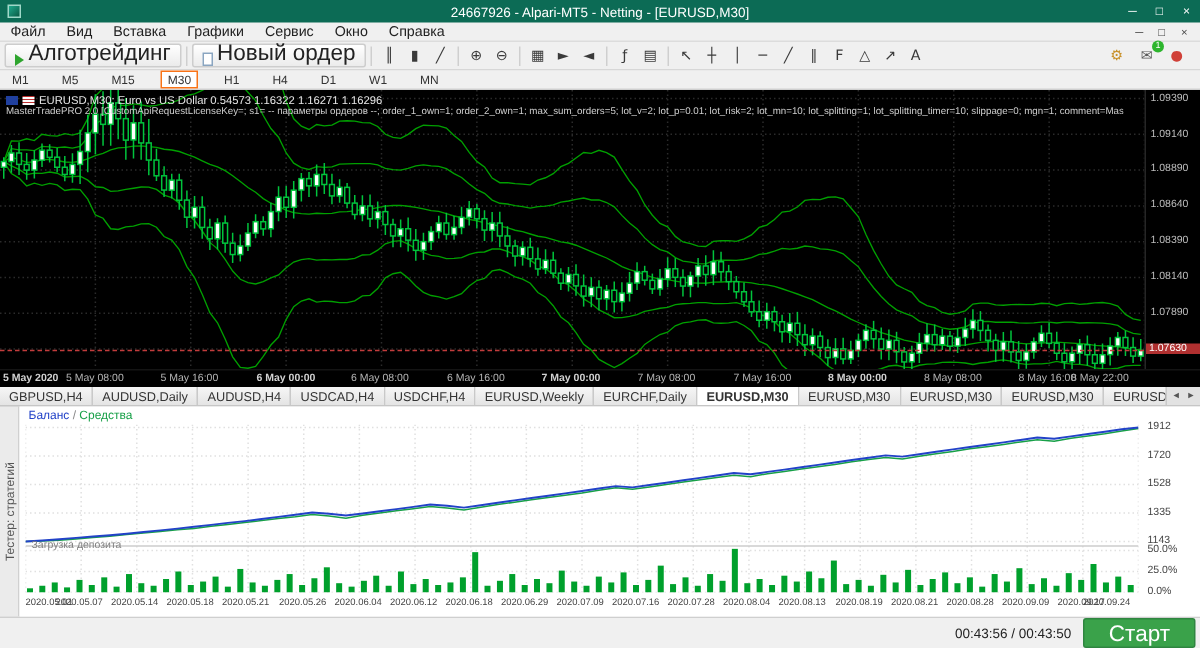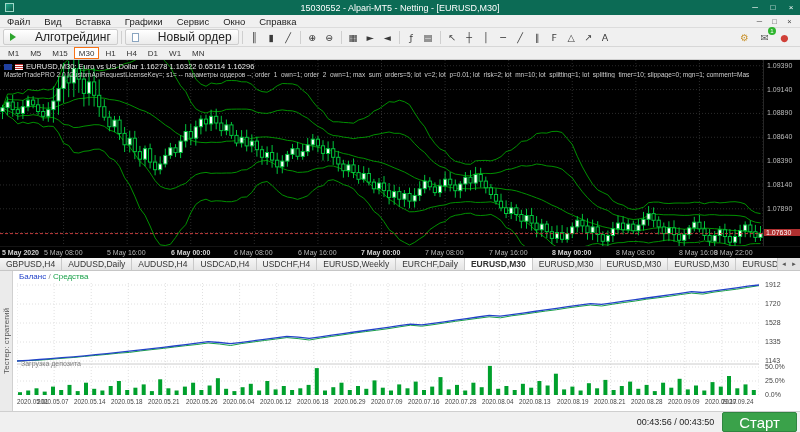--- a/index.html
+++ b/index.html
@@ -16,21 +16,21 @@
 
   
   .menubar{height:13px;background:#f0f0f0;display:flex;align-items:center;border-bottom:1px solid #dcdcdc;font-size:9.5px}
   .menu-items{display:flex;height:100%}
   .mi{padding:0 7px;display:flex;align-items:center;color:#222}
   .mdi{margin-left:auto;display:flex;padding-right:3px}
   .mdibtn{width:15px;height:11px;display:flex;align-items:center;justify-content:center;font-size:7.5px;color:#444}
 
   
   .toolbar{height:19px;background:#f0f0f0;display:flex;align-items:center;border-bottom:1px solid #d7d7d7;padding:0 3px}
-  .lbtn{display:flex;align-items:center;gap:19px;height:16px;padding:0 6px;font-size:12px;color:#222;border:1px solid #cdcdcd;border-radius:2px;background:linear-gradient(#ffffff,#ebebeb);white-space:nowrap}
+  .lbtn{display:flex;align-items:flex-end;gap:3px;height:16px;padding:0 6px;font-size:15px;color:#222;border:1px solid #cdcdcd;border-radius:2px;background:linear-gradient(#ffffff,#ebebeb);white-space:nowrap}
   .play-tri{width:0;height:0;border-left:6px solid #2ea52e;border-top:4px solid transparent;border-bottom:4px solid transparent}
   .doc-ic{width:7px;height:9px;background:#fff;border:1px solid #8aa5c0}
   .tsep{width:1px;height:13px;background:#cfcfcf;margin:0 3px;flex:none}
   .tb-icons{display:flex;align-items:center}
   .ibtn{width:17px;height:16px;display:flex;align-items:center;justify-content:center;font-size:9.5px;color:#3a3a3a;position:relative;font-family:"DejaVu Sans",sans-serif}
   .tb-right{margin-left:auto;display:flex;align-items:center;gap:3px;padding-right:4px}
   .badge{position:absolute;top:-2px;right:-3px;width:8px;height:8px;border-radius:50%;background:var(--badge,#2db52d);color:#fff;font-size:6px;line-height:8px;text-align:center;font-family:"Liberation Sans",sans-serif}
 
   
   .tfbar{height:13px;background:#f0f0f0;display:flex;align-items:center;border-bottom:1px solid #cfcfcf;padding:0 3px;gap:1px}
@@ -94,21 +94,21 @@
   .btab{font-size:9px;color:#333;padding:0 8px;height:15px;line-height:15px;border-right:1px solid #d8d8d8;white-space:nowrap}
   .btab.active{background:#ffffff;border:1px solid #b2b2b2;border-radius:2px}
   .time-info{margin-left:auto;font-size:9px;color:#222;padding-right:8px}
   .start-btn{background:var(--start-button,#3aa24a);color:#fff;font-size:15px;height:20px;padding:0 16px;border:1px solid #2f8540;border-radius:2px;font-family:"Liberation Sans",sans-serif}
 </style>
 </head>
 <body>
 
 <div class="row titlebar">
   <div class="appicon"></div>
-  <div class="title">15030552 - Alpari-MT5 - Netting - [EURUSD,M30]</div>
+  <div class="title">24667926 - Alpari-MT5 - Netting - [EURUSD,M30]</div>
   <div class="wctrl" id="win-controls">
       <div class="wbtn">─</div>
       <div class="wbtn">□</div>
       <div class="wbtn">×</div>
     </div>
 </div>
 
 <div class="row menubar">
   <div class="menu-items" id="menu-items">
       <div class="mi">Файл</div>
@@ -164,21 +164,21 @@
       <div class="ibtn">A</div>
     </div>
   <div class="tb-right" id="tb-right">
       <div class="ibtn" style="color:#c89028">⚙</div>
       <div class="ibtn" style="color:#5a5a5a">✉<span class="badge">1</span></div>
       <div class="ibtn" style="color:#d04038">●</div>
     </div>
 </div>
 
 <div class="row tfbar">
-  <div style="display:flex;gap:1px" id="tf-items">
+  <div style="display:flex;gap:12px" id="tf-items">
       <div class="tf">M1</div>
       <div class="tf">M5</div>
       <div class="tf">M15</div>
       <div class="tf active">M30</div>
       <div class="tf">H1</div>
       <div class="tf">H4</div>
       <div class="tf">D1</div>
       <div class="tf">W1</div>
       <div class="tf">MN</div>
     </div>
@@ -509,21 +509,21 @@
       <rect class="bear" x="748.7" y="165.0" width="3.2" height="6.7"></rect>
       <line class="wick" x1="755.4" x2="755.4" y1="164.9" y2="182.0"></line>
       <rect class="bear" x="753.8" y="171.7" width="3.2" height="5.7"></rect>
       <line class="wick" x1="760.5" x2="760.5" y1="166.0" y2="180.9"></line>
       <rect class="bull" x="758.9" y="173.6" width="3.2" height="3.8"></rect>
       <line class="price-line" x1="0" x2="763" y1="173.6" y2="173.6"></line>
     </svg>
   <div class="hdr1">
     <span class="flag-eu"></span>
       <span class="flag-us"></span>
-    <span>EURUSD,M30: Euro vs US Dollar   1.16278 1.16322 0.65114 1.16296</span>
+    <span>EURUSD,M30: Euro vs US Dollar   0.54573 1.16322 1.16271 1.16296</span>
   </div>
   <div class="hdr2">MasterTradePRO 2.0 [CustomApiRequestLicenseKey=; s1= -- параметры ордеров --; order_1_own=1; order_2_own=1; max_sum_orders=5; lot_v=2; lot_p=0.01; lot_risk=2; lot_mn=10; lot_splitting=1; lot_splitting_timer=10; slippage=0; mgn=1; comment=MasterTradePRO 2.0; s9= -- Риск Менеджер</div>
   <div class="pscale" id="pscale">
       <div class="pl" style="top:1.7px">1.09390</div>
       <div class="pl" style="top:25.6px">1.09140</div>
       <div class="pl" style="top:49.4px">1.08890</div>
       <div class="pl" style="top:73.3px">1.08640</div>
       <div class="pl" style="top:97.1px">1.08390</div>
       <div class="pl" style="top:121.0px">1.08140</div>
       <div class="pl" style="top:144.8px">1.07890</div>

